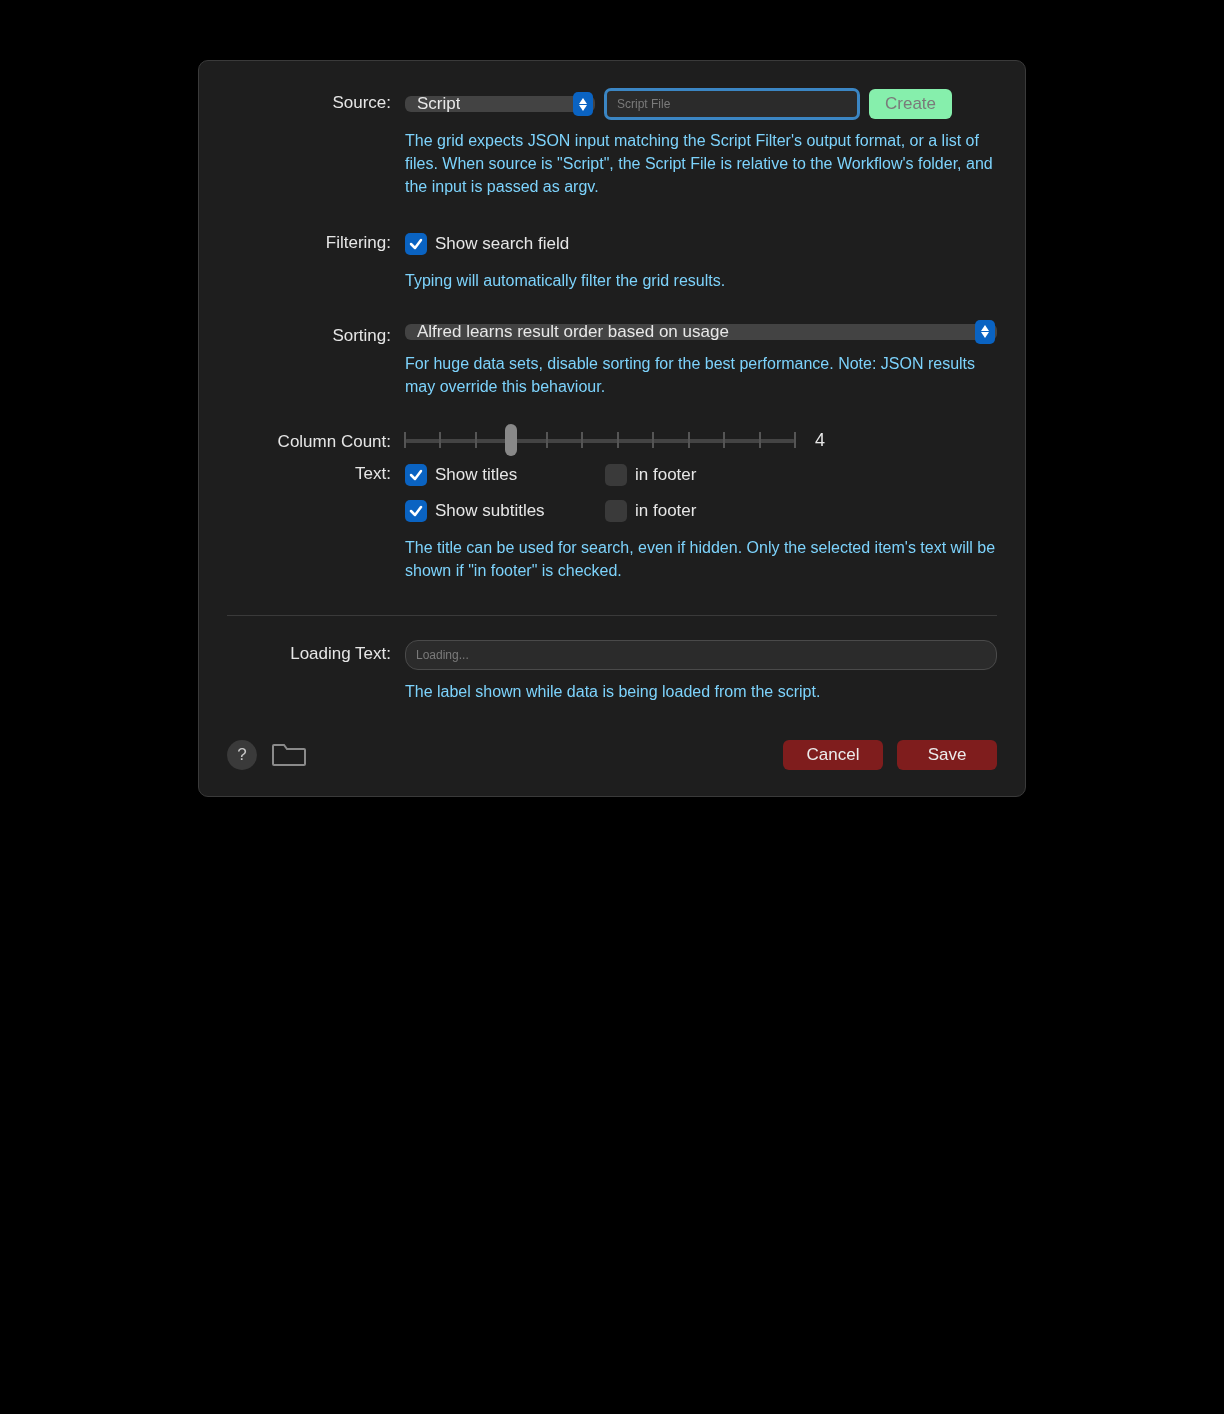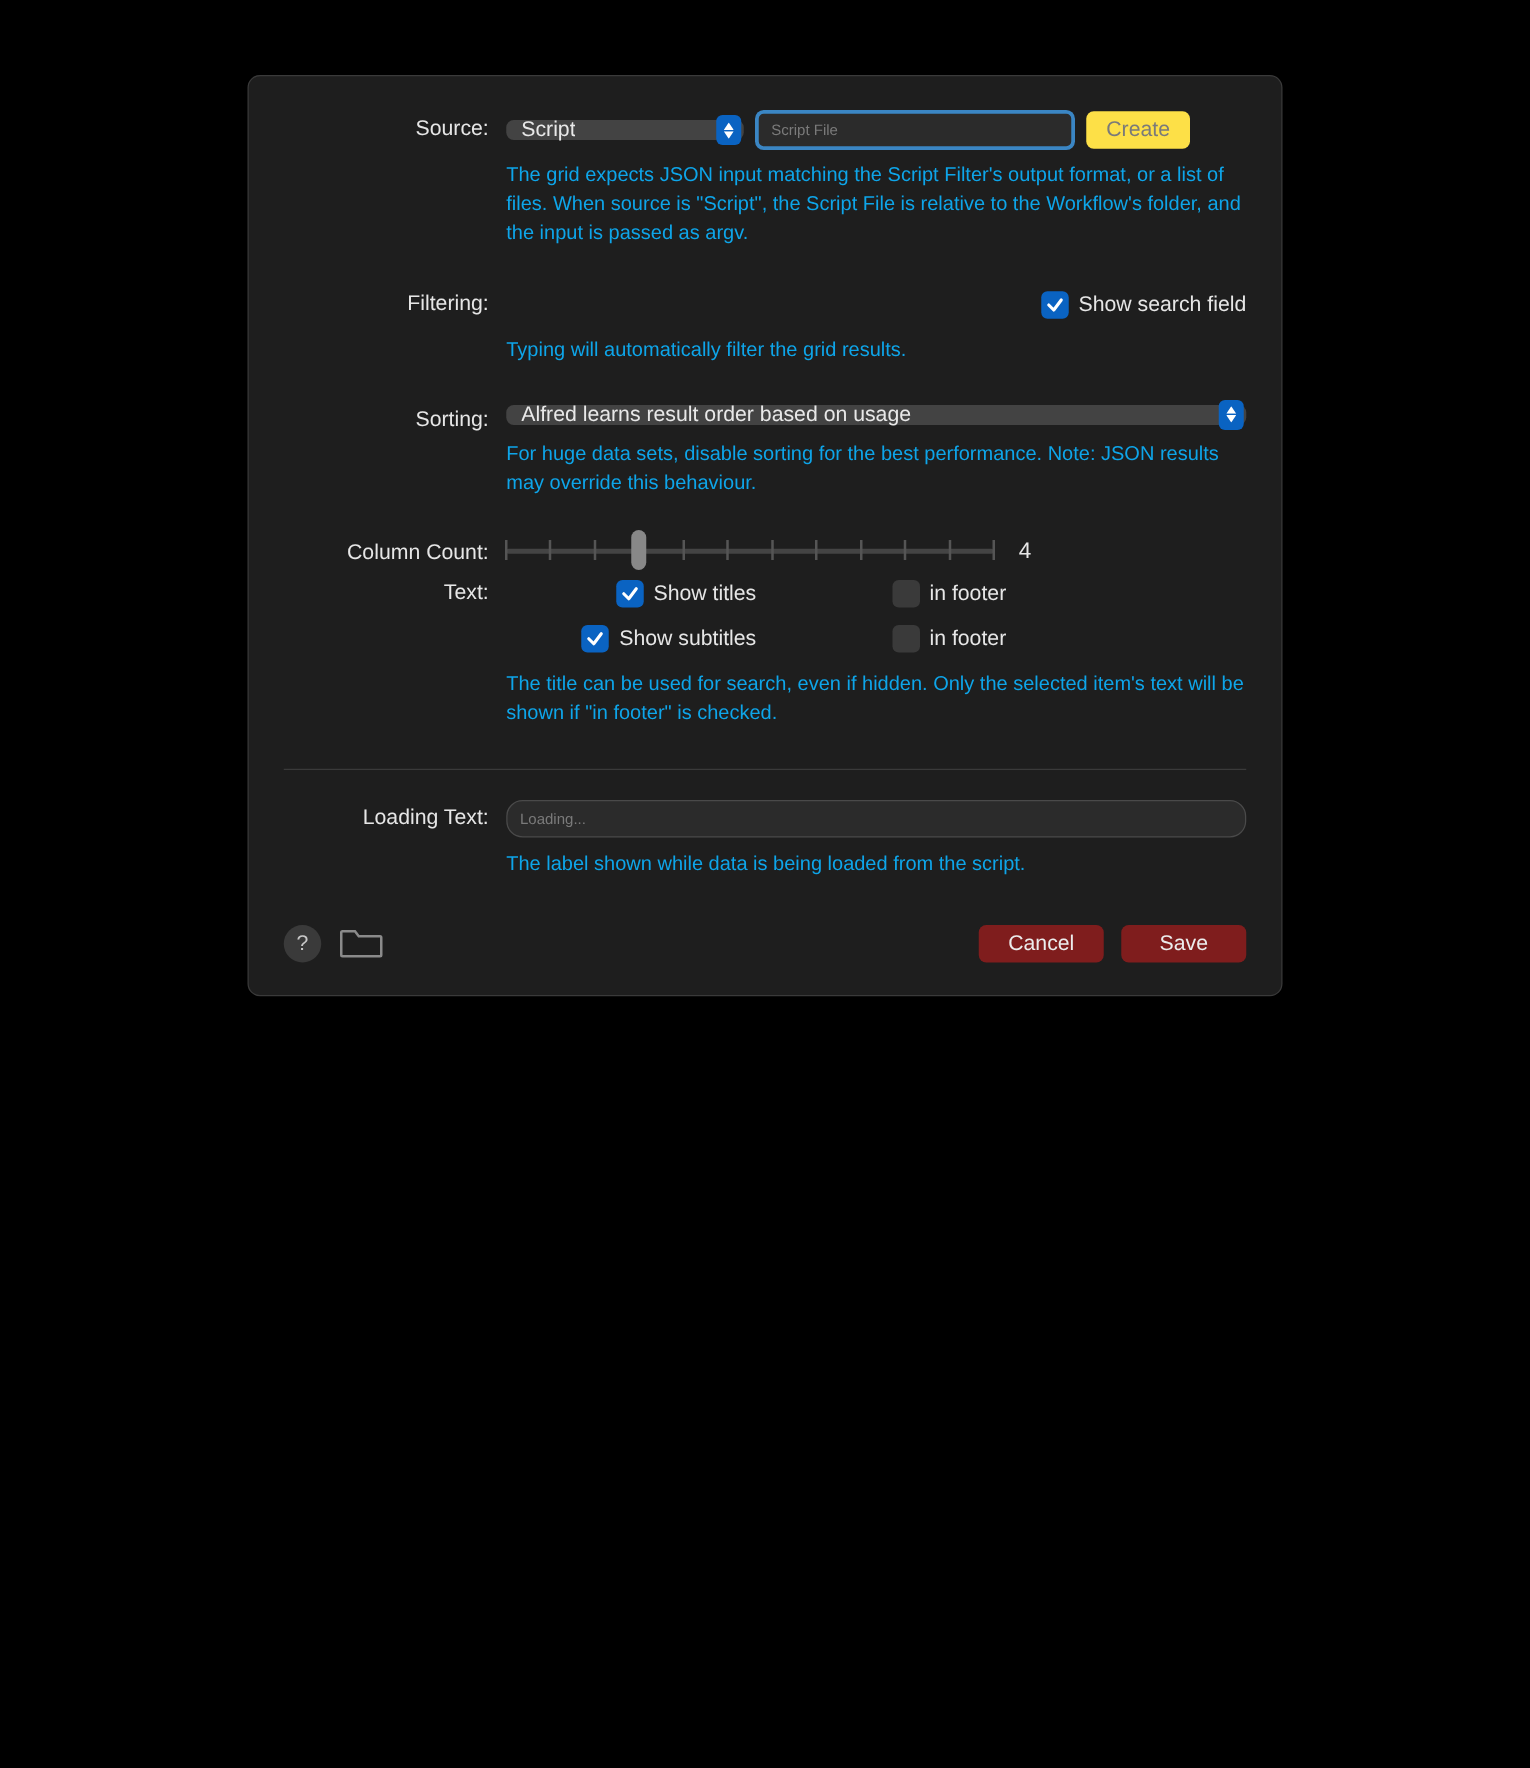--- a/index.html
+++ b/index.html
@@ -97,25 +97,25 @@
       height: 30px;
       padding: 0 16px;
       background: #444;
       border: none;
       border-radius: 6px;
       color: #ececec;
       font-size: 17px;
       cursor: default;
     }
     .btn.disabled {
-      background: #fde047;
+      background: #86efac;
       color: #7a7a7a;
     }
     .help {
-      color: #0ea5e9;
+      color: #7dd3fc;
       font-size: 16px;
       line-height: 1.45;
       margin-top: 10px;
       margin-bottom: 22px;
     }
     .checkbox {
       width: 22px;
       height: 22px;
       border-radius: 5px;
       display: inline-flex;
@@ -132,21 +132,20 @@
     }
     .checkbox svg { width: 14px; height: 14px; }
     .checkbox svg polyline { stroke: #fff; stroke-width: 2.5; fill: none; stroke-linecap: round; stroke-linejoin: round; }
     .check-label {
       color: #e6e6e6;
     }
     .check-line {
       display: flex;
       align-items: center;
       height: 30px;
-      justify-content: flex-end;
     }
     .slider-wrap {
       display: flex;
       align-items: center;
       gap: 20px;
     }
     .slider {
       position: relative;
       width: 390px;
       height: 24px;

